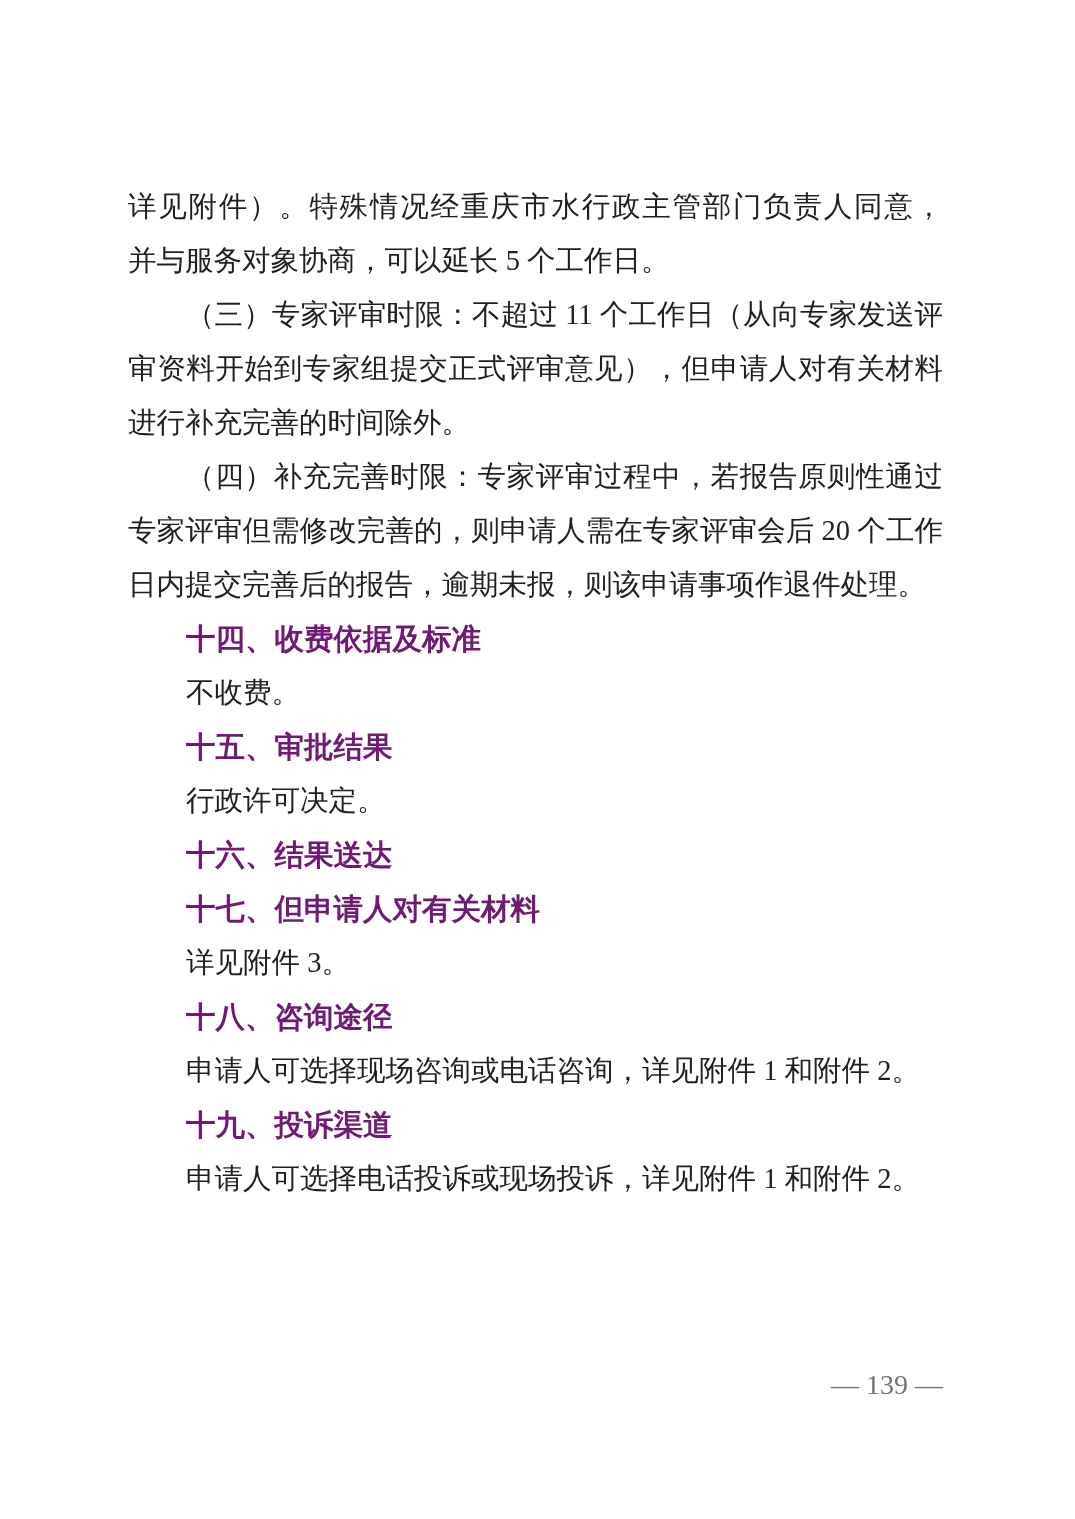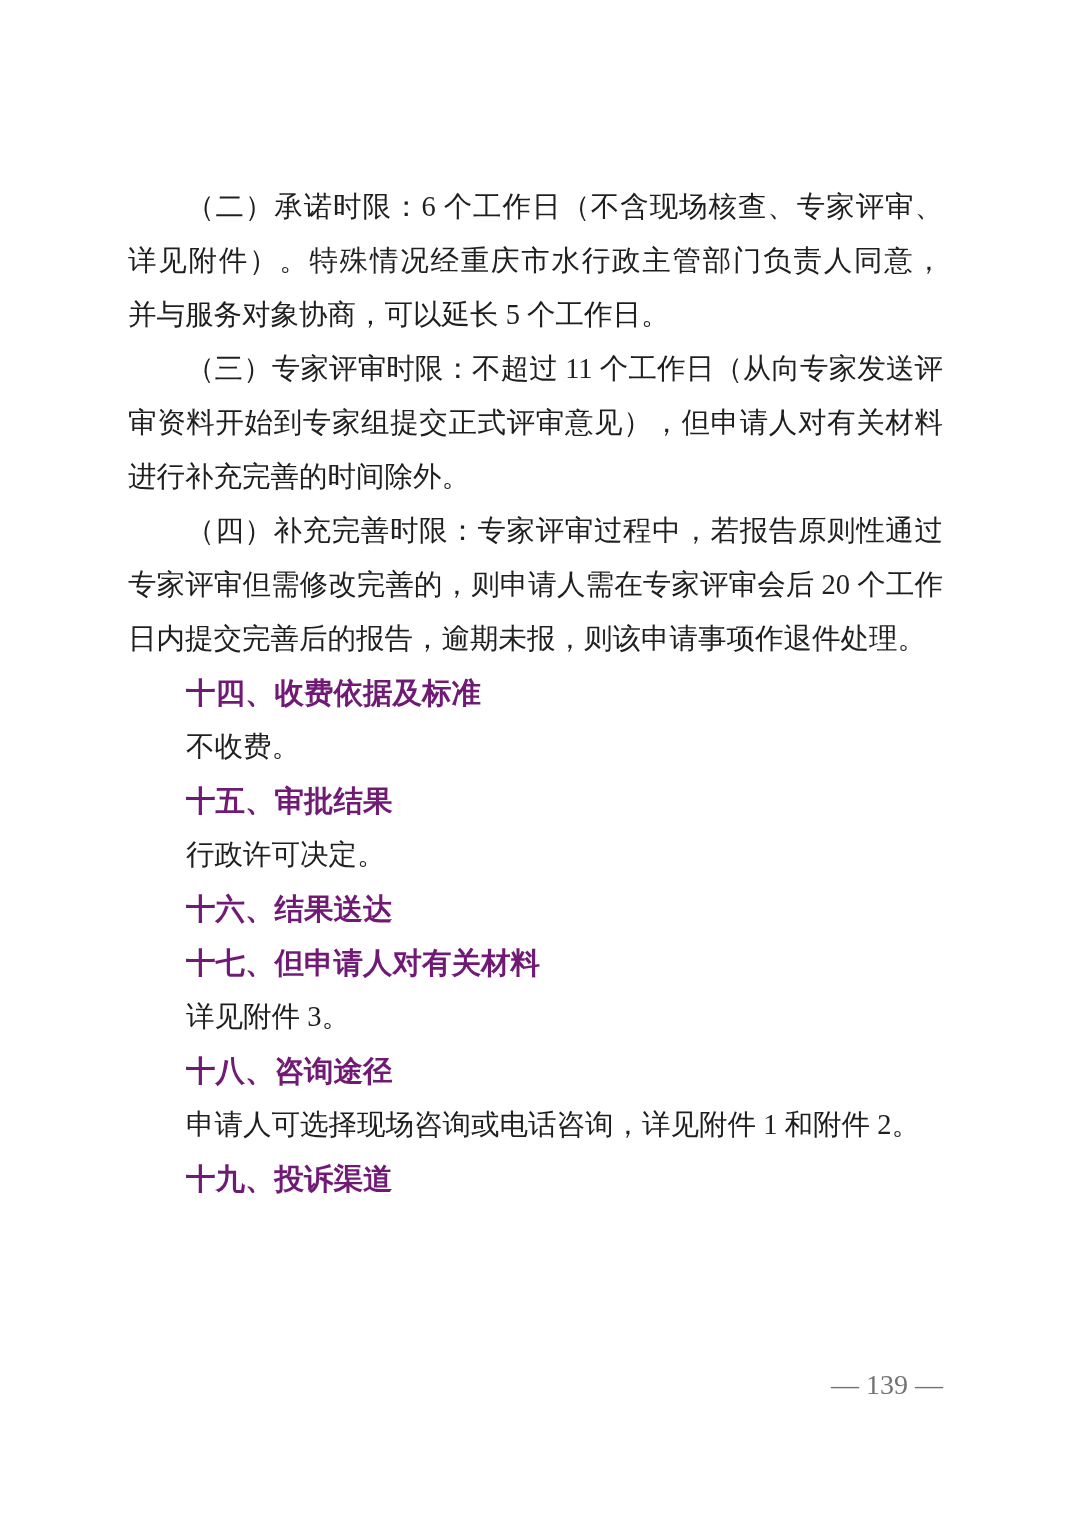--- a/index.html
+++ b/index.html
@@ -56,21 +56,20 @@
     color: #737373;
   }
 </style>
 </head>
 <body>
 
 <div class="page">
   <main class="content">
 
     <section>
-      <div class="ln indent just">（二）承诺时限：6 个工作日（不含现场核查、专家评审、</div>
       <div class="ln just">详见附件）。特殊情况经重庆市水行政主管部门负责人同意，</div>
       <div class="ln">并与服务对象协商，可以延长 5 个工作日。</div>
     </section>
 
     <section>
       <div class="ln indent just">（三）专家评审时限：不超过 11 个工作日（从向专家发送评</div>
       <div class="ln just">审资料开始到专家组提交正式评审意见），但申请人对有关材料</div>
       <div class="ln">进行补充完善的时间除外。</div>
     </section>
 
@@ -88,17 +87,18 @@
 
     <h2 class="ln head indent" style="margin:0;">十六、结果送达</h2>
 
     <h2 class="ln head indent" style="margin:0;">十七、但申请人对有关材料</h2>
     <div class="ln indent">详见附件 3。</div>
 
     <h2 class="ln head indent" style="margin:0;">十八、咨询途径</h2>
     <div class="ln indent">申请人可选择现场咨询或电话咨询，详见附件 1 和附件 2。</div>
 
     <h2 class="ln head indent" style="margin:0;">十九、投诉渠道</h2>
+    <div class="ln indent">申请人可选择电话投诉或现场投诉，详见附件 1 和附件 2。</div>
 
   </main>
 
   <div class="page-number">— 139 —</div>
 </div>
 
 </body></html>

